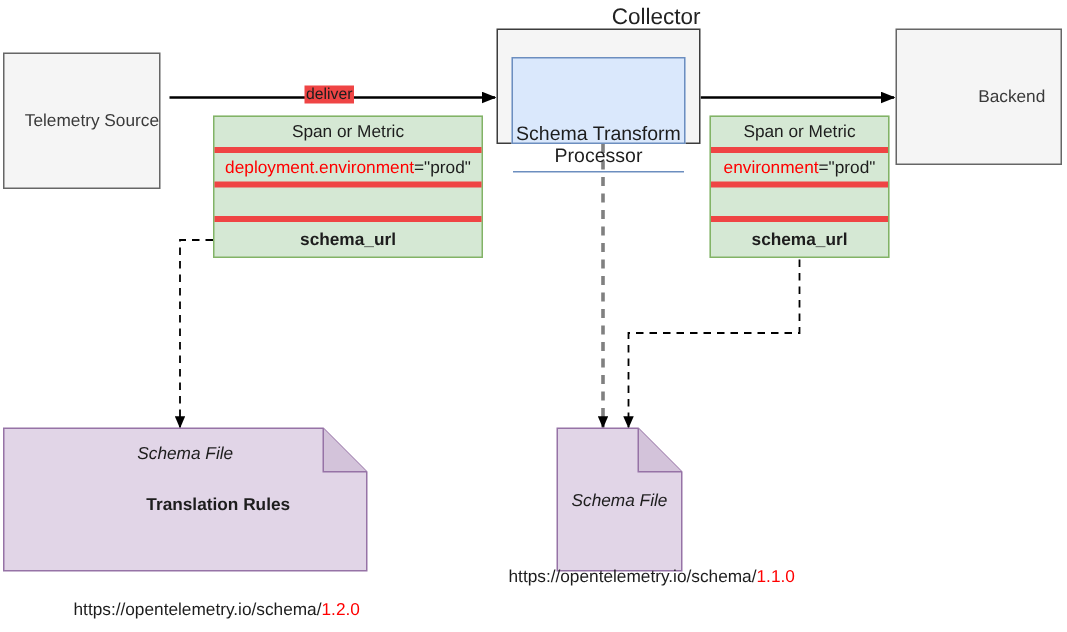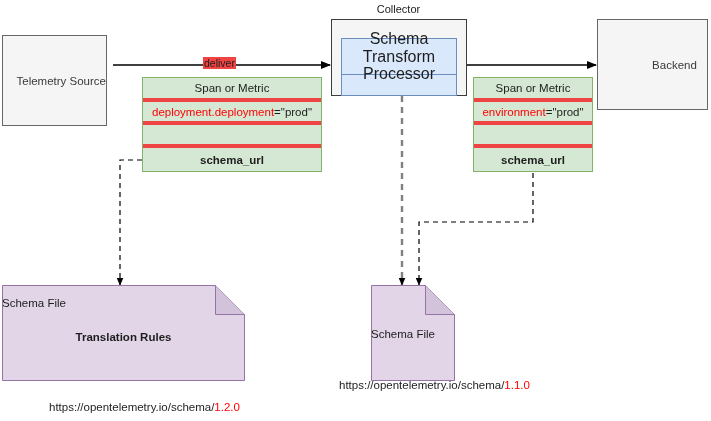--- a/index.html
+++ b/index.html
@@ -25,43 +25,44 @@
     display:flex;align-items:center;justify-content:center;
     color:#3a3a3a;
     font-size:11.5px;
   }
   .collector-box{
     background:#f5f5f5;
     border:1px solid #3c3c3c;
   }
   .collector-caption{
     position:absolute;
-    text-align:center;
-    font-size:11px;
+    text-align:right;
+    font-size:15px;
     color:#222222;
     white-space:nowrap;
   }
 
   
   .proc{
     position:absolute;
     box-sizing:border-box;
     background:#dae8fc;
     border:1px solid #6c8ebf;
   }
   .proc-title{
     box-sizing:border-box;
     height:36px;
     display:flex;align-items:center;justify-content:center;
     text-align:center;
     line-height:1.12;
-    font-size:16px;
+    font-size:13px;
     color:#1d1d1d;
     border-bottom:1px solid #6c8ebf;
     padding:0 2px;
+    margin-top:40px;
   }
   .proc-row{
     box-sizing:border-box;
     height:21px;
     display:flex;align-items:center;justify-content:center;
     font-size:11.5px;
     color:#1d1d1d;
   }
 
   
@@ -83,23 +84,25 @@
   .grow:last-child{border-bottom:none;font-weight:bold;}
   .grow.tall{height:24px;}
   .red{color:#ff0000;}
 
   
   .doc{position:absolute;}
   .doc svg{position:absolute;left:0;top:0;overflow:visible;}
   .doc .doc-label{
     position:absolute;
     width:100%;
-    font-size:11.5px;
-    color:#1d1d1d;
-    white-space:nowrap;
+    text-align:center;
+    font-size:11.5px;
+    color:#1d1d1d;
+    white-space:nowrap;
+    font-style:italic;
   }
   .doc .doc-body{
     position:absolute;
     width:100%;
     text-align:center;
     font-size:11.5px;
     color:#1d1d1d;
     line-height:1.42;
   }
   .doc .doc-body .hdr{font-weight:bold;}
@@ -168,21 +171,21 @@
     <div class="proc-title">Schema Transform Processor</div>
   </div>
 
   <div class="node greybox" style="left:597px;top:19px;width:111px;height:91px;padding-left:44px;">
     <span>Backend</span>
   </div>
 
   <div class="gtable" style="left:142px;top:77px;width:180px;height:95px;">
     <div class="grow tall">Span or Metric</div>
     <div class="grow">
-      <span class="red">deployment.deployment</span>
+      <span class="red">deployment.environment</span>
         <span>="prod"</span>
     </div>
     <div class="grow"></div>
     <div class="grow tall">schema_url</div>
   </div>
 
   <div class="gtable" style="left:473px;top:77px;width:120px;height:95px;">
     <div class="grow tall">Span or Metric</div>
     <div class="grow">
       <span class="red">environment</span>
@@ -191,21 +194,21 @@
     <div class="grow"></div>
     <div class="grow tall">schema_url</div>
   </div>
 
   <div class="doc" style="left:2px;top:285px;width:243px;height:96px;">
     <svg width="243" height="96">
       <path d="M0.5,0.5 L213.5,0.5 L242.5,29.5 L242.5,95.5 L0.5,95.5 Z" fill="#e1d5e7" stroke="#9673a6" stroke-width="1"></path>
       <path d="M213.5,0.5 L213.5,29.5 L242.5,29.5" fill="#d3c3da" stroke="#9673a6" stroke-width="1"></path>
     </svg>
     <div class="doc-label" style="top:12px;">Schema File</div>
-    <div class="doc-body" style="top:44px;">
+    <div class="doc-body" style="top:44px;margin-left:22px;">
       <div class="hdr">Translation Rules</div>
     </div>
   </div>
 
   <div class="urllabel" style="left:25px;top:401px;">
     <span>https://opentelemetry.io/schema/</span><span class="red">1.2.0</span>
   </div>
 
   <div class="doc" style="left:371px;top:285px;width:84px;height:96px;">
     <svg width="84" height="96">

